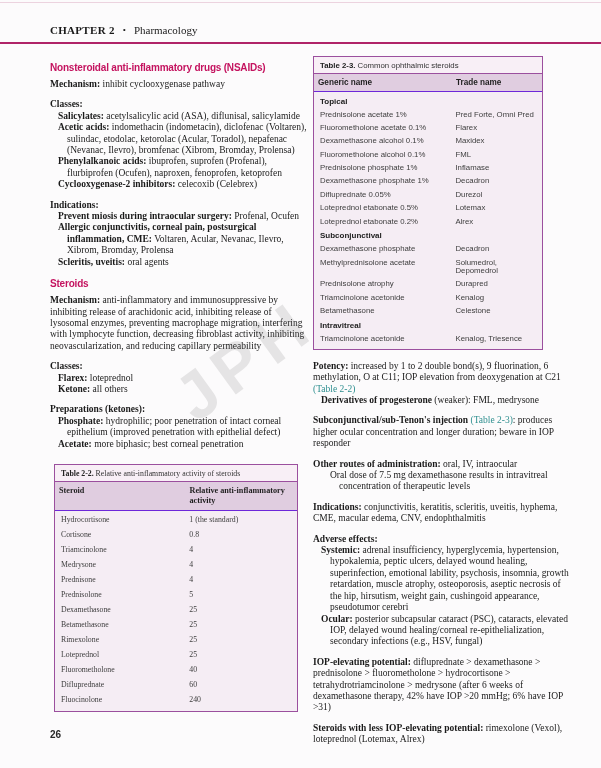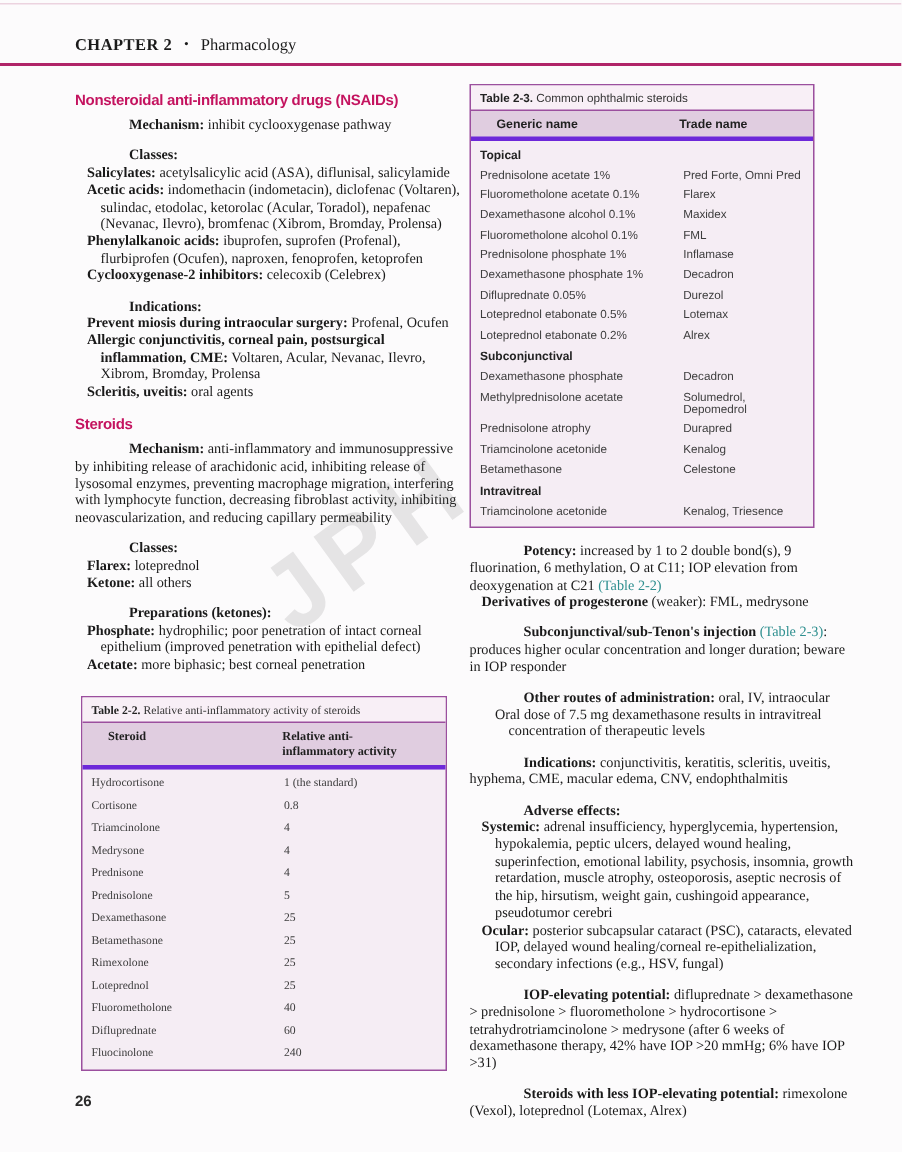--- a/index.html
+++ b/index.html
@@ -16,21 +16,21 @@
 
   .col-left{position:absolute;left:50px;top:52px;width:257px;}
   .col-right{position:absolute;left:313px;top:56px;width:257px;}
 
   .section-heading{
     font-family:"Liberation Sans", sans-serif;font-weight:bold;font-size:10px;
     color:var(--accent,#c4135f);margin:10px 0 6px;letter-spacing:-0.2px;white-space:nowrap;
   }
   .block{margin:0 0 9px 0;}
   p{margin:0;font-size:9.5px;line-height:11.4px;}
-  .lbl{font-weight:bold;margin-left:36px;}
+  .lbl{font-weight:bold;}
   .term{font-weight:bold;}
   .hang{padding-left:17px;text-indent:-9px;}
   .sub{padding-left:26px;text-indent:-9px;}
   .xref{color:var(--xref,#2e8f8f);text-decoration:none;cursor:pointer;}
 
   
   .dtable{
     border:1.5px solid var(--table-border,#9b4f9e);
     background:var(--table-body-bg,#f5edf4);
     font-family:"Liberation Sans", sans-serif;
@@ -38,22 +38,22 @@
   .t3{width:228px;}
   .t2{width:242px;margin:14px 0 0 4px;font-family:Liberation Serif, serif;}
   .tcaption{
     background:var(--table-caption-bg,#f8eff6);
     border-bottom:1px solid var(--table-border,#9b4f9e);
     padding:4px 6px 3px;font-size:7.8px;color:#333;
   }
   .tcaption .cap-label{font-weight:bold;color:#222;text-align:center;}
   .thead{
     display:flex;background:var(--table-head-bg,#e0cde0);
-    border-bottom:3px solid #6d28d9;
-    padding:4px 17px;font-weight:bold;font-size:8.2px;color:#1f1f1f;
+    border-bottom:1px solid #6d28d9;
+    padding:4px 4px;font-weight:bold;font-size:8.2px;color:#1f1f1f;
   }
   .trow{display:flex;padding:2.4px 6px;font-size:7.8px;color:#3d3d3d;}
   .tsec{padding:2.6px 6px;font-size:8px;font-weight:bold;color:#222;}
   .t3 .c1{width:62%;padding-right:4px;}
   .t3 .c2{width:38%;}
   .t2 .c1{width:55%;padding-right:4px;}
   .t2 .c2{width:45%;}
   .t3 .trow{line-height:8.6px;}
   .t2 .trow{line-height:10.2px;}
   .t2 .thead .c2{line-height:10px;}

